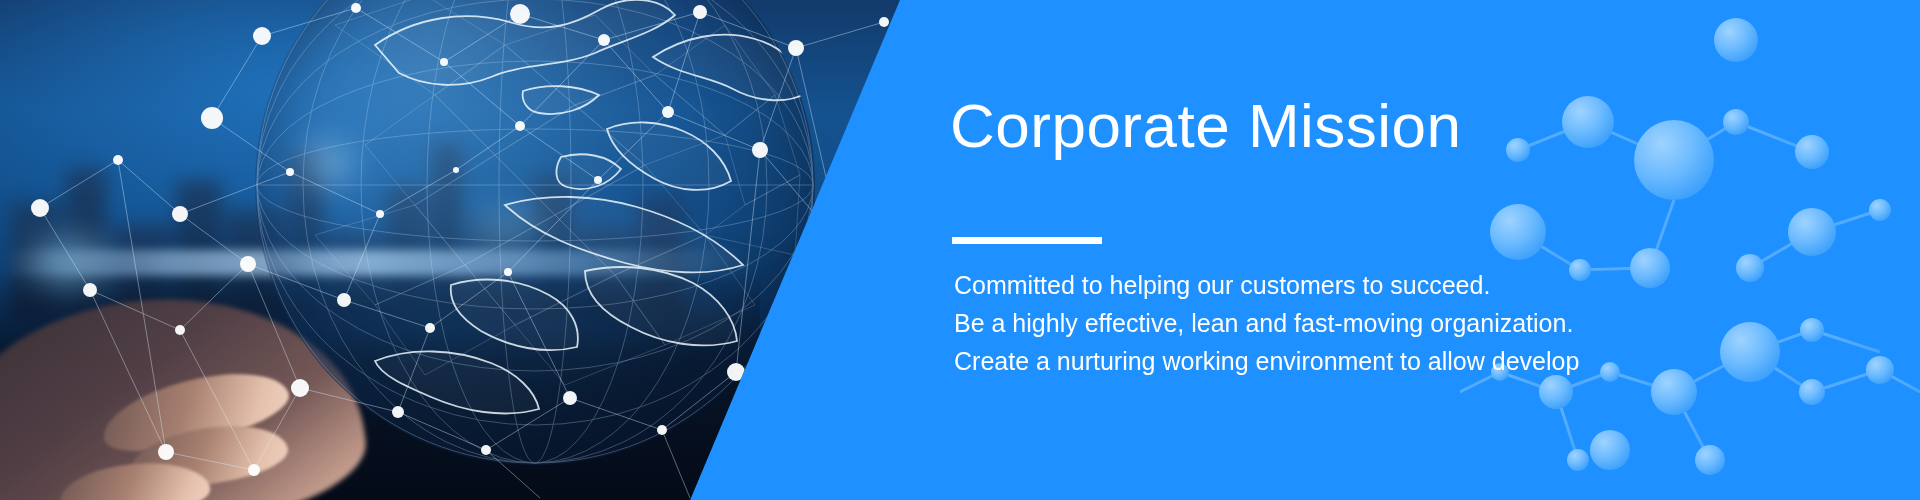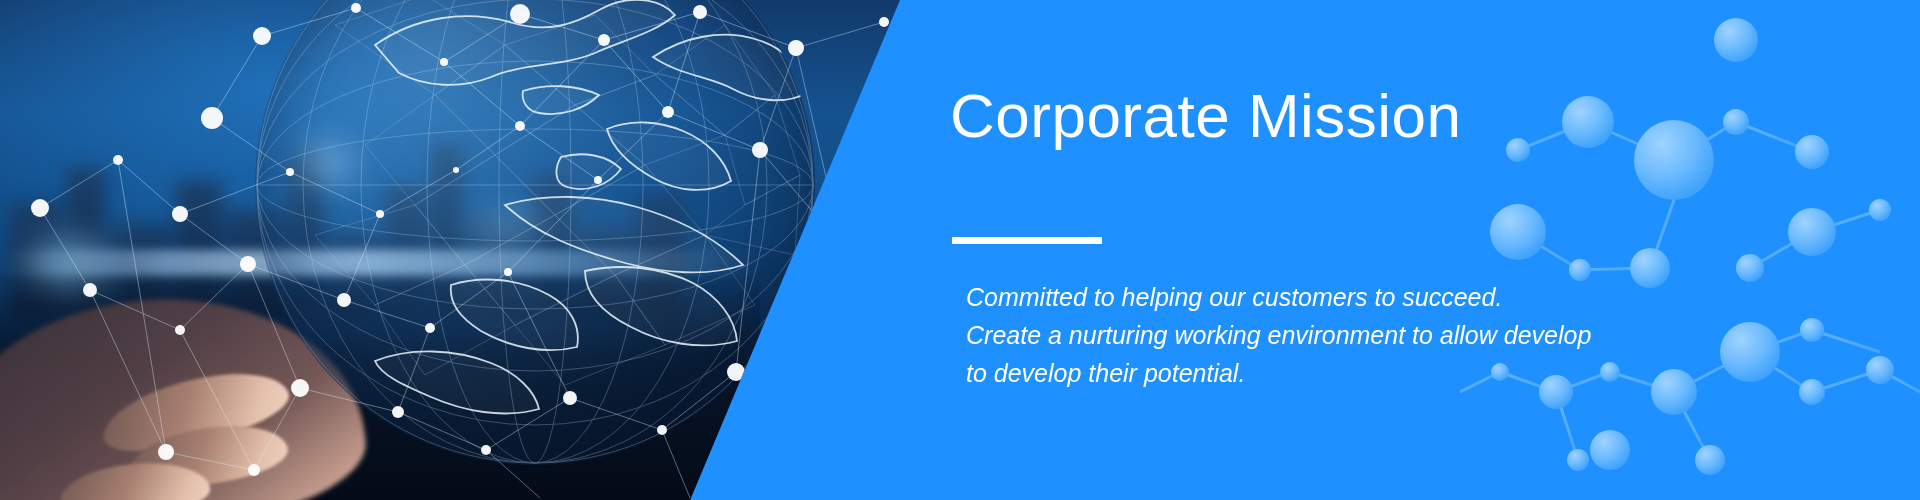--- a/index.html
+++ b/index.html
@@ -138,21 +138,21 @@
   
   .content {
     position: absolute;
     left: 950px;
     top: 0;
     width: 760px;
     height: 500px;
   }
   .title {
     position: absolute;
-    top: 85px;
+    top: 95px;
     left: 0;
     margin: 0;
     font-weight: 400;
     font-size: 62px;
     line-height: 1;
     color: #ffffff;
     letter-spacing: .5px;
     white-space: nowrap;
   }
   .rule {
@@ -160,24 +160,23 @@
     top: 237px;
     left: 2px;
     width: 150px;
     height: 7px;
     background: #ffffff;
   }
   .body-lines {
     position: absolute;
     top: 262px;
     left: 0;
-    margin: 16px;
+    margin: 4px;
     padding: 0;
     list-style: none;
-    font-style: italic;
   }
   .body-line {
     font-size: 25px;
     line-height: 38px;
     color: #ffffff;
     white-space: nowrap;
     font-weight: 400;
   }
 </style>
 </head>
@@ -400,18 +399,18 @@
         <circle cx="180" cy="330" r="5"></circle>
       </g>
     </svg>
   </div>
 
   <div class="content">
     <h1 class="title">Corporate Mission</h1>
     <div class="rule"></div>
     <ul class="body-lines">
       <li class="body-line">Committed to helping our customers to succeed.</li>
+      <li class="body-line">Be a highly effective, lean and fast-moving organization.</li>
       <li class="body-line">Create a nurturing working environment to allow develop</li>
-      <li class="body-line">to develop their  potential.</li>
     </ul>
   </div>
 
 </div>
 
 </body></html>

